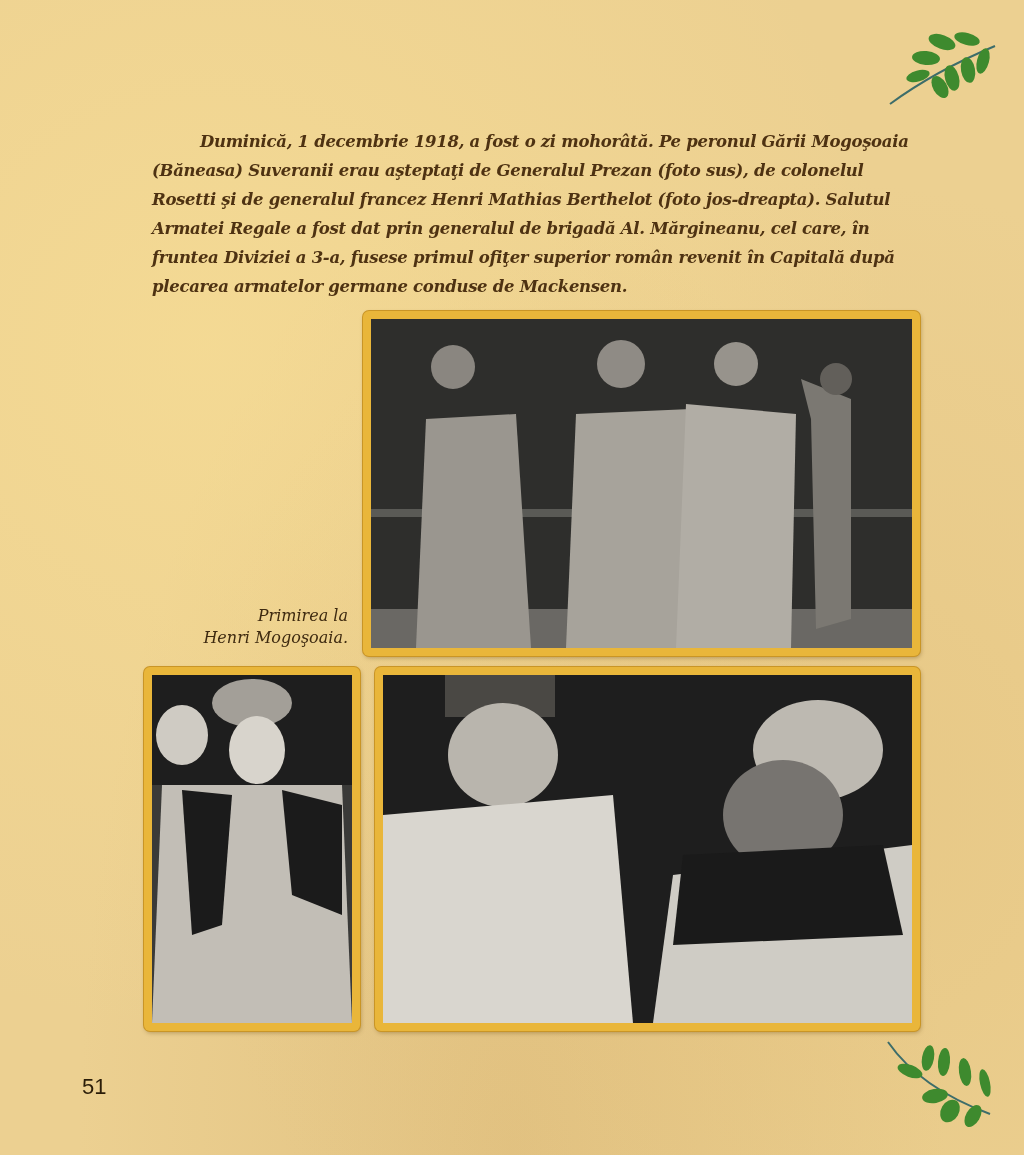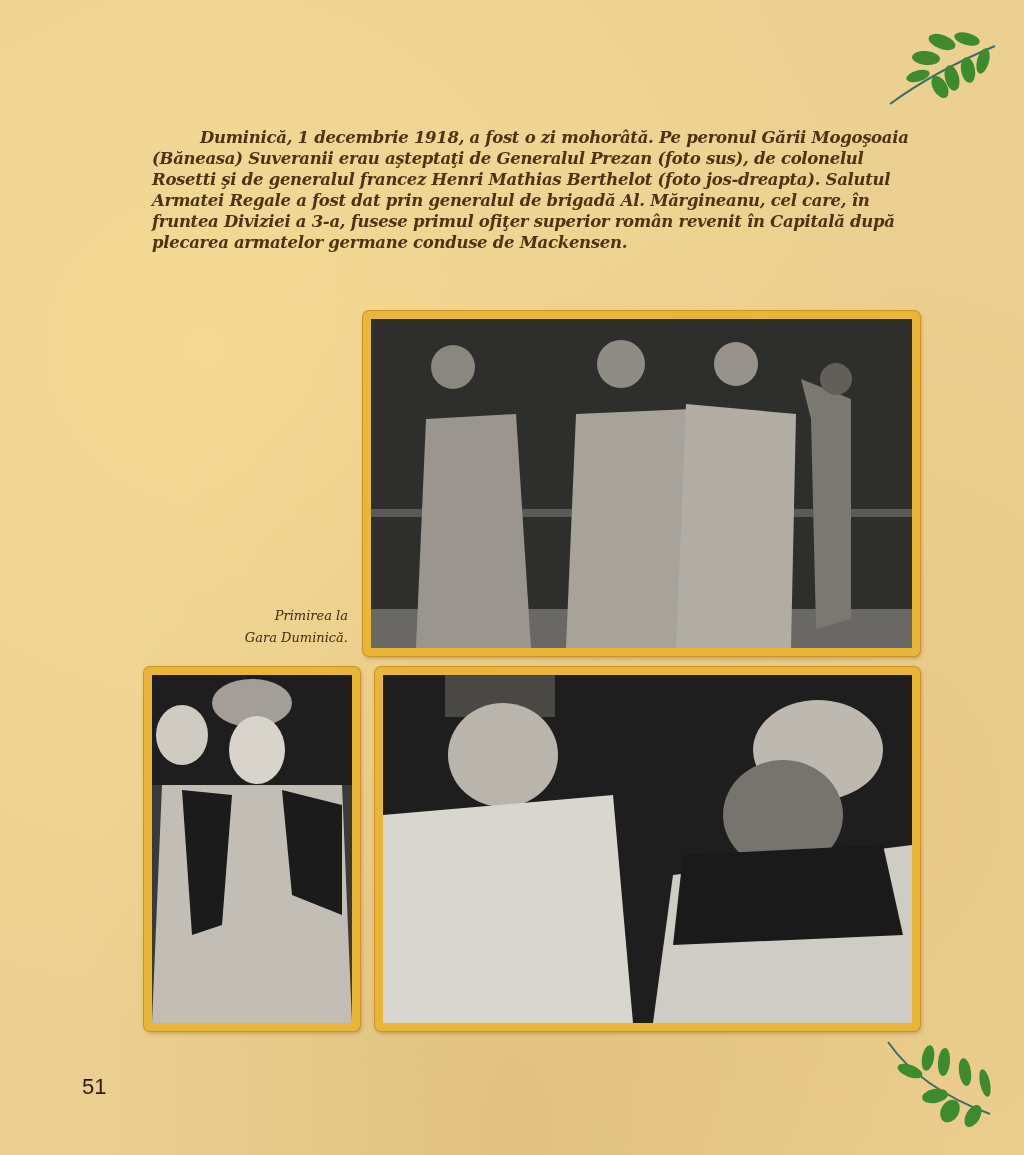--- a/index.html
+++ b/index.html
@@ -8,26 +8,26 @@
     background:
       radial-gradient(ellipse at 20% 30%, rgba(250,225,150,0.55), transparent 60%),
       radial-gradient(ellipse at 80% 70%, rgba(225,190,120,0.45), transparent 55%),
       radial-gradient(ellipse at 50% 100%, rgba(215,180,115,0.5), transparent 60%),
       #ecd091;
     font-family: "DejaVu Serif", serif;
   }
   .paragraph {
     position:absolute; left:152px; top:127px; width:780px;
     font-family:"DejaVu Serif", serif; font-style:italic; font-weight:bold;
-    font-size:16.5px; line-height:21px; color:#4e3212; margin:0;
+    font-size:16.5px; line-height:29px; color:#4e3212; margin:0;
     text-indent:48px; letter-spacing:-0.3px;
   }
   .caption {
     position:absolute; left:150px; top:605px; width:198px; text-align:right;
-    font-family:"DejaVu Serif", serif; font-style:italic; font-size:13px;
+    font-family:"DejaVu Serif", serif; font-style:italic; font-size:16px;
     line-height:22px; color:#3e2a10;
   }
   .frame {
     position:absolute; background:#e9b63a; border-radius:6px;
     box-shadow: 0 0 0 1px #c99526, 1px 2px 4px rgba(90,60,10,0.35);
   }
   .photo {
     position:absolute; left:8px; top:8px; right:8px; bottom:8px;
     background:#2a2a2a; overflow:hidden;
   }
@@ -69,21 +69,21 @@
       <path d="M315 85 L425 95 L420 329 L305 329 Z" fill="#b1ada5"></path>
       <circle cx="365" cy="45" r="22" fill="#97938c"></circle>
       <path d="M430 60 L480 80 L480 300 L445 310 L440 100 Z" fill="#7b7872"></path>
       <circle cx="465" cy="60" r="16" fill="#625f5a"></circle>
     </svg>
   </div>
 </div>
 
 <div class="caption">
   <div>Primirea la</div>
-  <div>Gara Duminică.</div>
+  <div>Henri Mogoşoaia.</div>
 </div>
 
 <div class="frame" style="left:144px;top:667px;width:216px;height:364px;">
   <div class="photo">
     <svg width="200" height="348" viewBox="0 0 200 348">
       <rect width="200" height="348" fill="#3a3a38"></rect>
       <rect x="0" y="0" width="200" height="110" fill="#1e1e1e"></rect>
       <ellipse cx="30" cy="60" rx="26" ry="30" fill="#cfcbc3"></ellipse>
       <ellipse cx="100" cy="28" rx="40" ry="24" fill="#a39f98"></ellipse>
       <ellipse cx="105" cy="75" rx="28" ry="34" fill="#d8d4cc"></ellipse>

